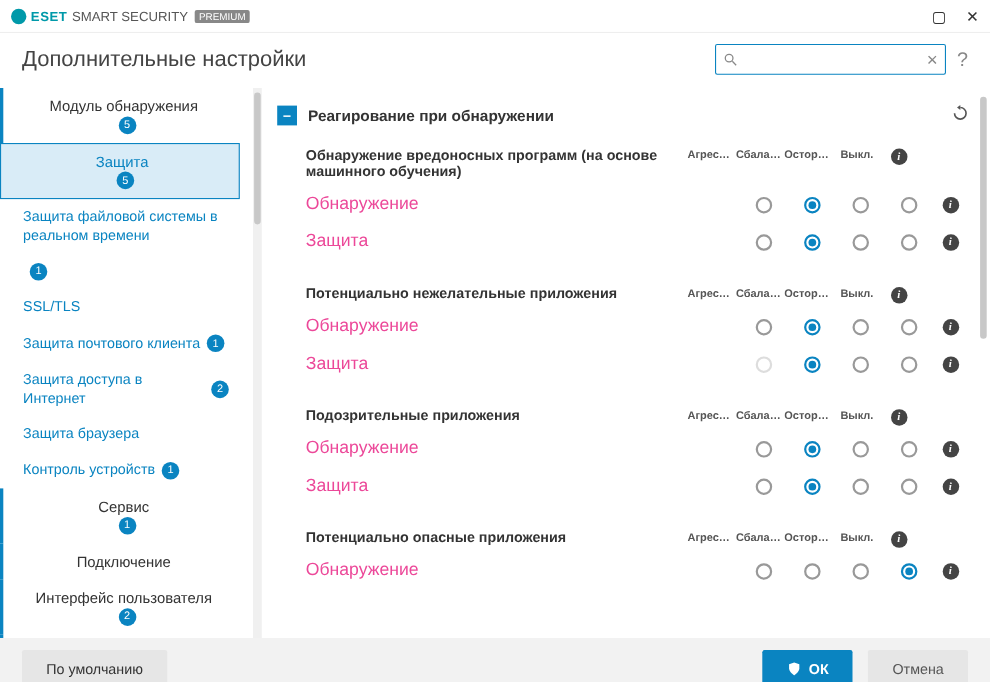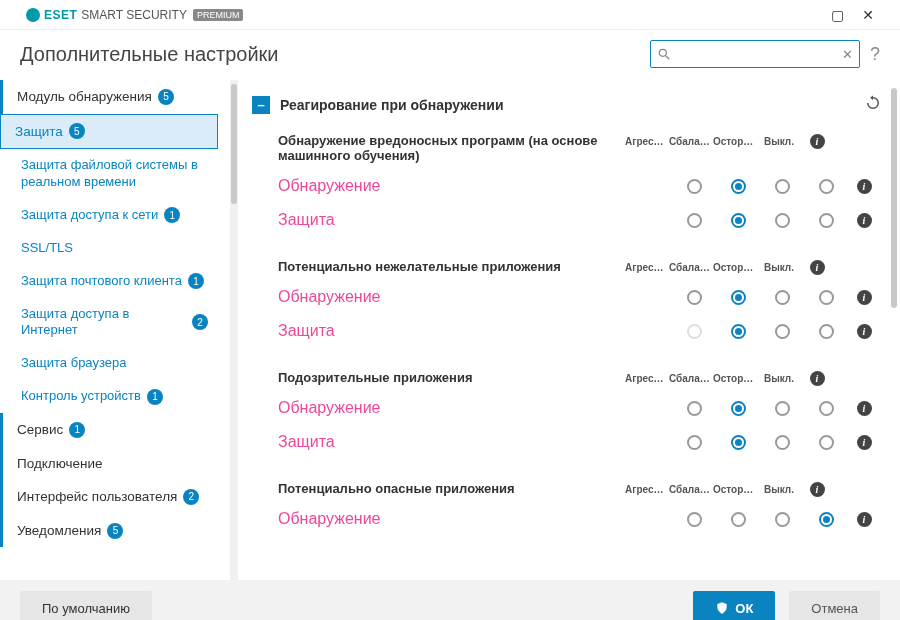--- a/index.html
+++ b/index.html
@@ -1,37 +1,37 @@
 <!DOCTYPE html>
 <html><head>
 <meta charset="utf-8">
 <style>
 * { box-sizing: border-box; margin: 0; padding: 0; }
 body { font-family: "Segoe UI", Arial, sans-serif; font-size: 13px; color: #333; background: #fff; width: 900px; height: 620px; overflow: hidden; }
-.titlebar { height: 30px; display: flex; align-items: center; padding: 0 26px; border-bottom: 1px solid #eee; }
+.titlebar { height: 30px; display: flex; align-items: center; padding: 0 10px; border-bottom: 1px solid #eee; }
 .brand { display: flex; align-items: center; gap: 4px; }
 .brand-dot { width: 14px; height: 14px; border-radius: 50%; background: #0099a9; display:inline-block; }
 .brand-eset { font-weight: 700; color: #0099a9; letter-spacing: 0.5px; font-size: 12px; }
 .brand-name { font-weight: 300; color: #555; font-size: 12px; }
 .brand-badge { background: #888; color:#fff; font-size: 9px; padding: 1px 4px; border-radius: 2px; margin-left: 2px;}
 .winctl { margin-left: auto; display: flex; gap: 18px; color: #333; }
 .winctl span { cursor: pointer; font-size: 14px; }
 
 .header { display:flex; align-items:center; padding: 10px 20px 12px 20px; }
 .header h1 { font-size: 20px; font-weight: 400; color: #444; }
 .searchwrap { margin-left: auto; display:flex; align-items:center; gap:10px; }
 .searchbox { width: 210px; height: 28px; border: 1px solid #0a84c1; border-radius: 2px; display:flex; align-items:center; padding: 0 6px; }
 .searchbox svg { flex-shrink:0; }
 .searchbox input { border:none; outline:none; flex:1; font-size:12px; padding:0 4px; }
 .help-q { font-size: 18px; color:#888; cursor:pointer; }
 
 .body { display:flex; height: 500px; }
 .sidebar { width: 230px; padding: 0 12px 0 0; overflow-y:auto; }
 .side-item { padding: 8px 10px 8px 14px; color:#333; cursor:pointer; border-left: 3px solid transparent; display:flex; align-items:center; line-height:1.3; }
-.side-item.top { border-left-color: #0a84c1; font-size: 13.5px; }
+.side-item.top { border-left-color: #0a84c1; font-size: 13.5px; flex-direction: column; }
 .side-item.sub { color: #0a84c1; padding-left: 18px; font-size: 13px; }
 .side-item.sel { background: #d9ecf7; border:1px solid #0a84c1; color:#0a84c1; }
 .badge { background:#0a84c1; color:#fff; border-radius: 8px; min-width:16px; height:16px; font-size:10px; display:inline-flex; align-items:center; justify-content:center; padding:0 4px; margin-left:6px; }
 
 .vscroll { width: 8px; background:#f0f0f0; position:relative; }
 .vscroll .thumb { position:absolute; left:1px; width:6px; top:4px; height:120px; background:#c8c8c8; border-radius:3px; }
 
 .main { flex:1; padding: 8px 14px 0 10px; overflow:hidden; position:relative; }
 .panel-head { display:flex; align-items:center; gap:10px; padding: 6px 4px 12px 4px; }
 .collapse-btn { width:18px; height:18px; background:#0a84c1; color:#fff; display:flex; align-items:center; justify-content:center; font-weight:700; cursor:pointer; }
@@ -108,21 +108,20 @@
         <span class="badge">5</span>
       </div>
       <div class="side-item top sel">
         <span>Защита</span>
         <span class="badge">5</span>
       </div>
       <div class="side-item sub">
         <span>Защита файловой системы в реальном времени</span>
       </div>
       <div class="side-item sub">
-        <span>Защита доступа к сети</span>
         <span class="badge">1</span>
       </div>
       <div class="side-item sub">
         <span>SSL/TLS</span>
       </div>
       <div class="side-item sub">
         <span>Защита почтового клиента</span>
         <span class="badge">1</span>
       </div>
       <div class="side-item sub">

